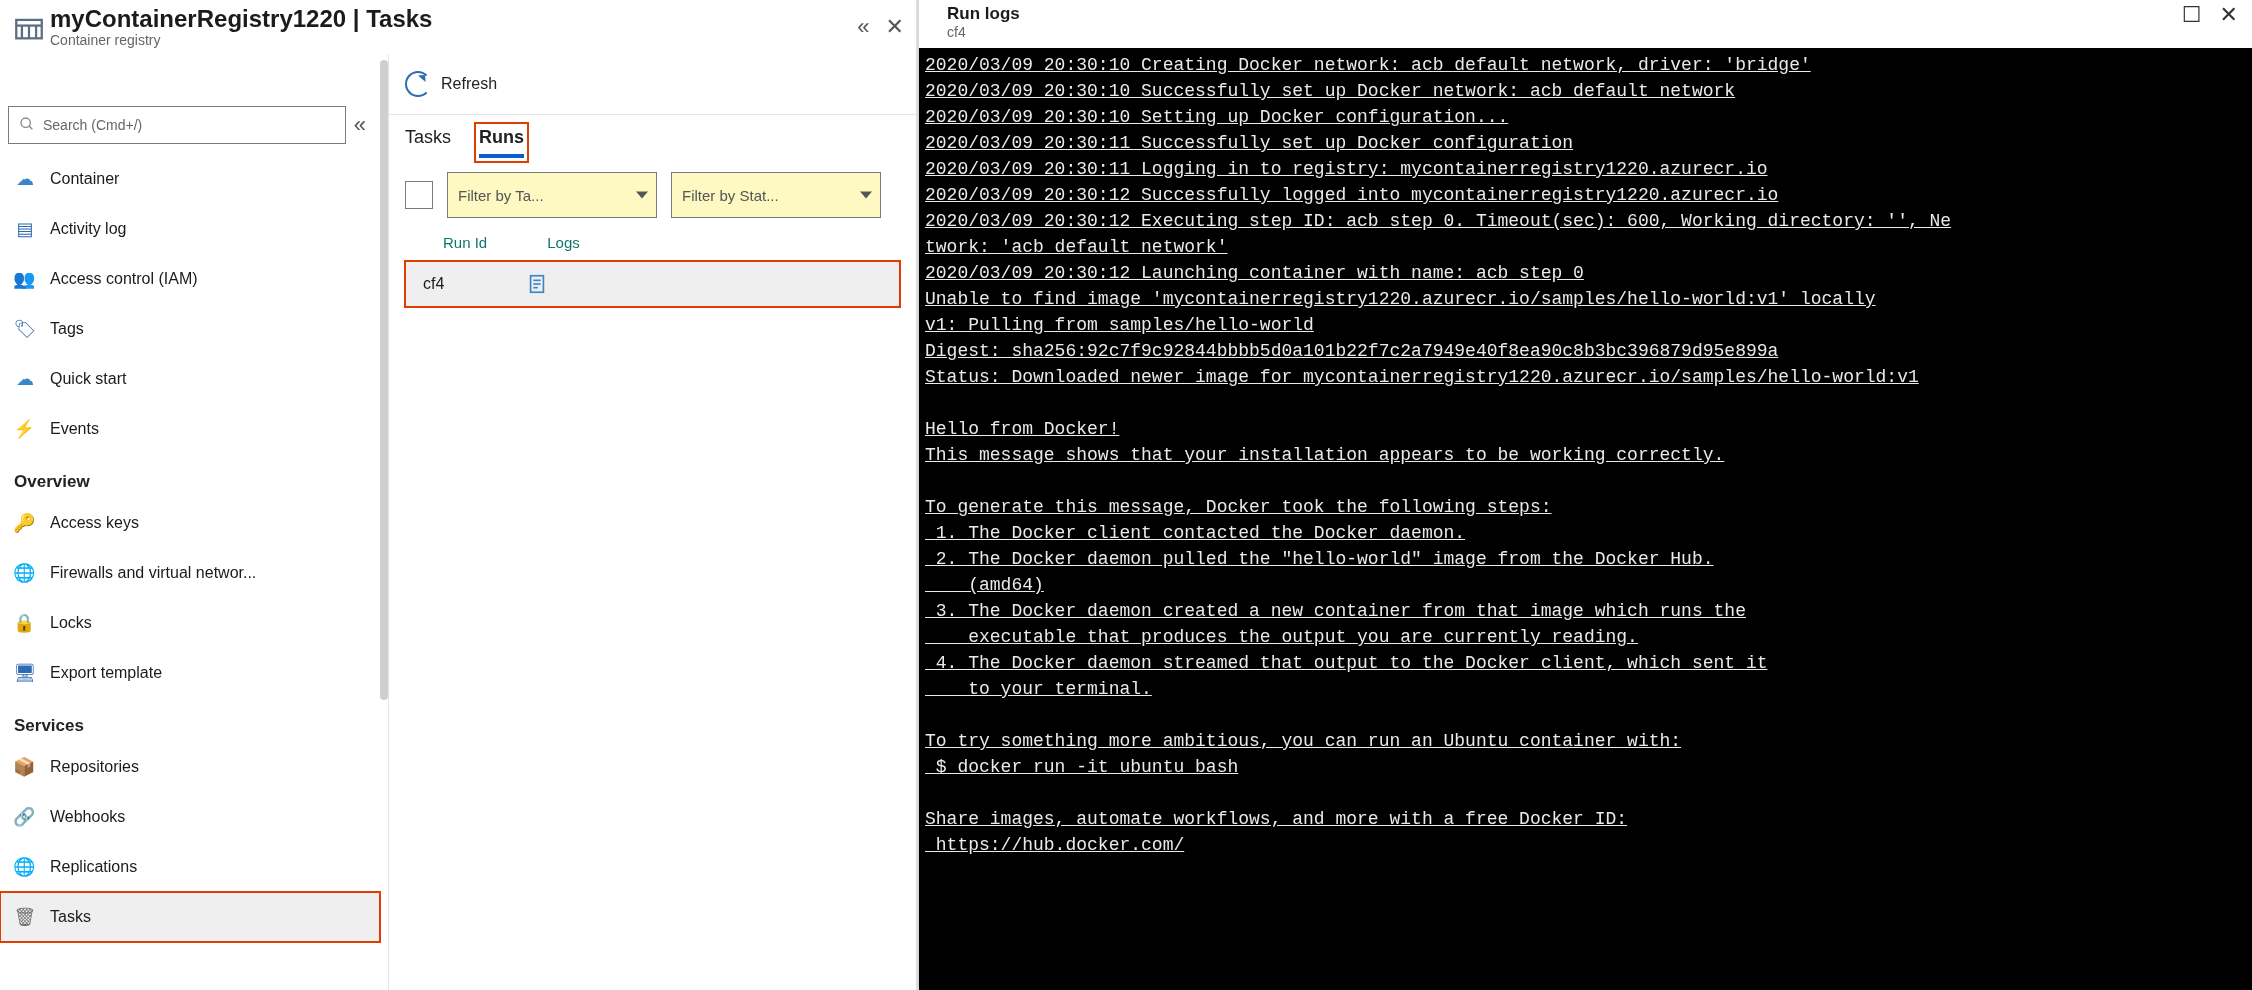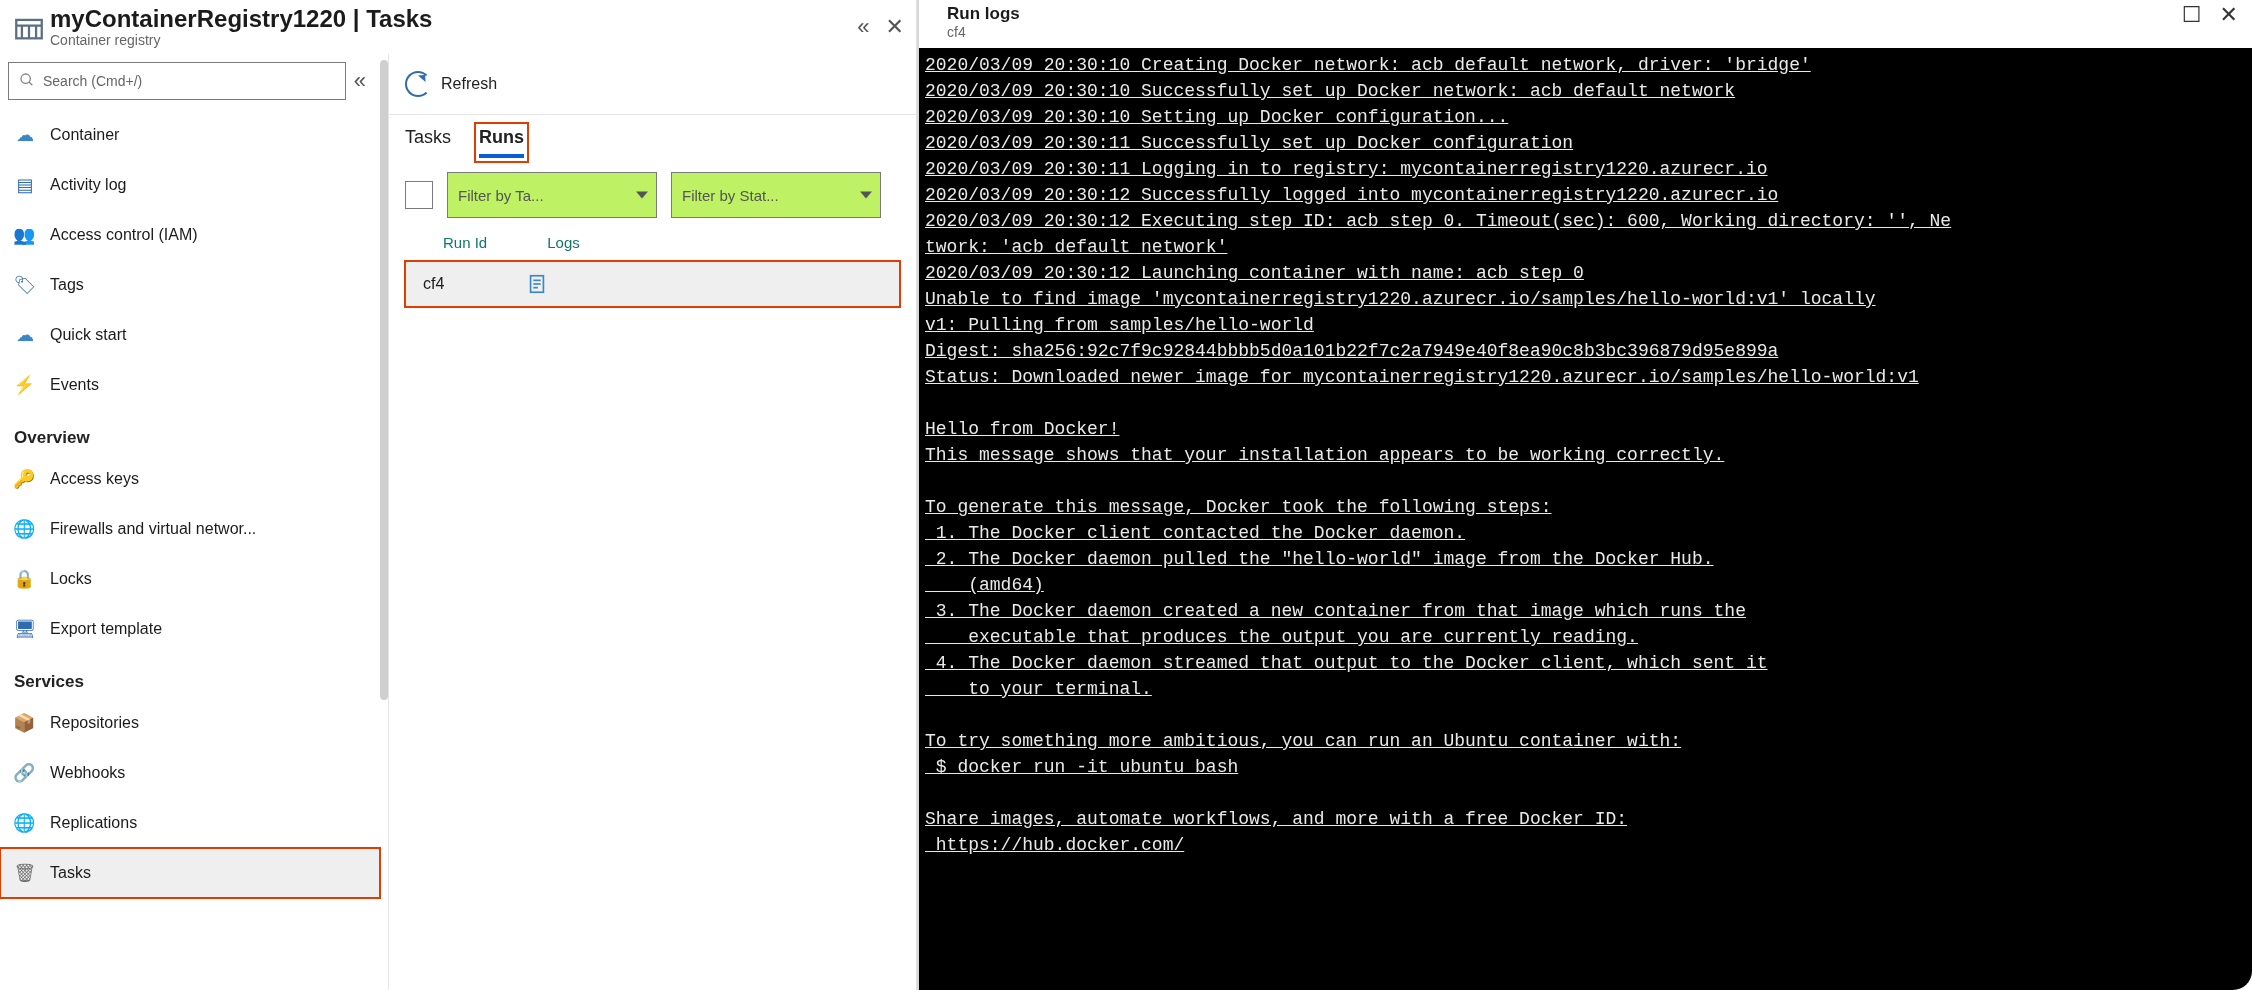--- a/index.html
+++ b/index.html
@@ -1,26 +1,26 @@
 <!DOCTYPE html>
 <html><head>
 <meta charset="utf-8">
 <style>
   html,body{margin:0;padding:0;font-family:"Segoe UI",Arial,sans-serif;font-size:14px;color:#1b1b1b;background:#fff;height:100%;}
-  .app{display:flex;width:2252px;height:990px;overflow:hidden;border-radius:19px;}
+  .app{display:flex;width:2252px;height:990px;overflow:hidden;}
   .left-pane{width:916px;display:flex;flex-direction:column;border-right:1px solid #e1e1e1;}
   .lp-header{display:flex;align-items:center;padding:6px 12px 6px 8px;}
   .lp-header .registry-icon{width:42px;height:42px;display:flex;align-items:center;justify-content:center;color:#5c6f82;}
   .lp-title-wrap{flex:1;min-width:0;}
   .lp-title{font-size:24px;font-weight:700;line-height:1.1;}
   .lp-subtitle{font-size:14px;color:#666;line-height:1.1;}
   .lp-header .hdr-icons{margin-left:auto;display:flex;gap:16px;align-items:center;color:#555;}
   .hdr-btn{font-size:22px;line-height:1;cursor:pointer;user-select:none;}
   .lp-body{display:flex;flex:1;min-height:0;}
-  .sidebar{width:380px;display:flex;flex-direction:column;padding-right:8px;position:relative;}
+  .sidebar{width:380px;display:flex;flex-direction:column;padding-right:8px;position:relative;justify-content:center;}
   .scroll-strip{position:absolute;right:0;top:6px;width:8px;height:640px;background:#cfcfcf;border-radius:4px;}
   .search-row{display:flex;align-items:center;padding:8px 12px 6px 8px;gap:6px;}
   .search-box{flex:1;display:flex;align-items:center;border:1px solid #7a7a7a;height:36px;padding:0 10px;color:#666;}
   .search-box .mag{margin-right:8px;color:#888;}
   .collapse-btn{font-size:22px;color:#555;cursor:pointer;padding:0 2px;}
   .nav-items{padding:4px 0;}
   .nav-item{display:flex;align-items:center;height:50px;padding:0 14px;gap:14px;font-size:16px;cursor:pointer;}
   .nav-item .nav-ico{width:22px;display:flex;justify-content:center;font-size:18px;}
   .nav-item.selected{background:#efefef;outline:2px solid #e03e00;outline-offset:-1px;}
   .nav-heading{padding:18px 14px 6px 14px;font-size:17px;font-weight:700;color:#222;}
@@ -28,21 +28,21 @@
   .main{flex:1;display:flex;flex-direction:column;border-left:1px solid #e5e5e5;}
   .toolbar{display:flex;align-items:center;height:60px;border-bottom:1px solid #e5e5e5;padding:0 16px;gap:10px;}
   .refresh-ico{width:22px;height:22px;border:2px solid #2f6bb0;border-right-color:transparent;border-radius:50%;display:inline-block;position:relative;}
   .refresh-ico::after{content:"";position:absolute;right:-1px;top:-3px;border:5px solid transparent;border-bottom-color:#2f6bb0;transform:rotate(40deg);}
   .refresh-label{font-size:16px;color:#222;cursor:pointer;}
   .tabs{display:flex;gap:28px;padding:12px 16px 0 16px;font-size:18px;}
   .tab{padding-bottom:6px;cursor:pointer;color:#222;}
   .tab.active{font-weight:600;border-bottom:4px solid #0a5fd1;outline:2px solid #e03e00;outline-offset:3px;}
   .filter-row{display:flex;align-items:center;gap:14px;padding:14px 16px;}
   .chk{width:26px;height:26px;border:1px solid #7a7a7a;}
-  .combo{height:36px;border:1px solid #7a7a7a;padding:4px 28px 4px 10px;font-size:15px;color:#555;position:relative;min-width:170px;background:#bef264;cursor:pointer;display:flex;align-items:center;}
+  .combo{height:36px;border:1px solid #7a7a7a;padding:4px 28px 4px 10px;font-size:15px;color:#555;position:relative;min-width:170px;background:#fef9c3;cursor:pointer;display:flex;align-items:center;}
   .combo::after{content:"";position:absolute;right:8px;top:50%;width:0;height:0;border-left:6px solid transparent;border-right:6px solid transparent;border-top:7px solid #555;transform:translateY(-50%);}
   .grid-hdr{display:flex;padding:2px 16px 10px 54px;gap:60px;font-size:15px;color:#0f766e;}
   .grid-row{display:flex;align-items:center;height:46px;margin:0 16px;background:#efefef;outline:2px solid #e03e00;outline-offset:-1px;padding-left:18px;gap:82px;font-size:16px;cursor:pointer;}
   .logs-ico{width:22px;height:22px;display:inline-block;}
   .logs-ico svg{width:22px;height:22px;}
 
   .right-pane{flex:1;display:flex;flex-direction:column;border-left:2px solid #d8d8d8;}
   .rp-header{display:flex;align-items:flex-start;padding:4px 14px 8px 28px;}
   .rp-title{font-size:17px;font-weight:700;}
   .rp-subtitle{font-size:14px;color:#666;}

